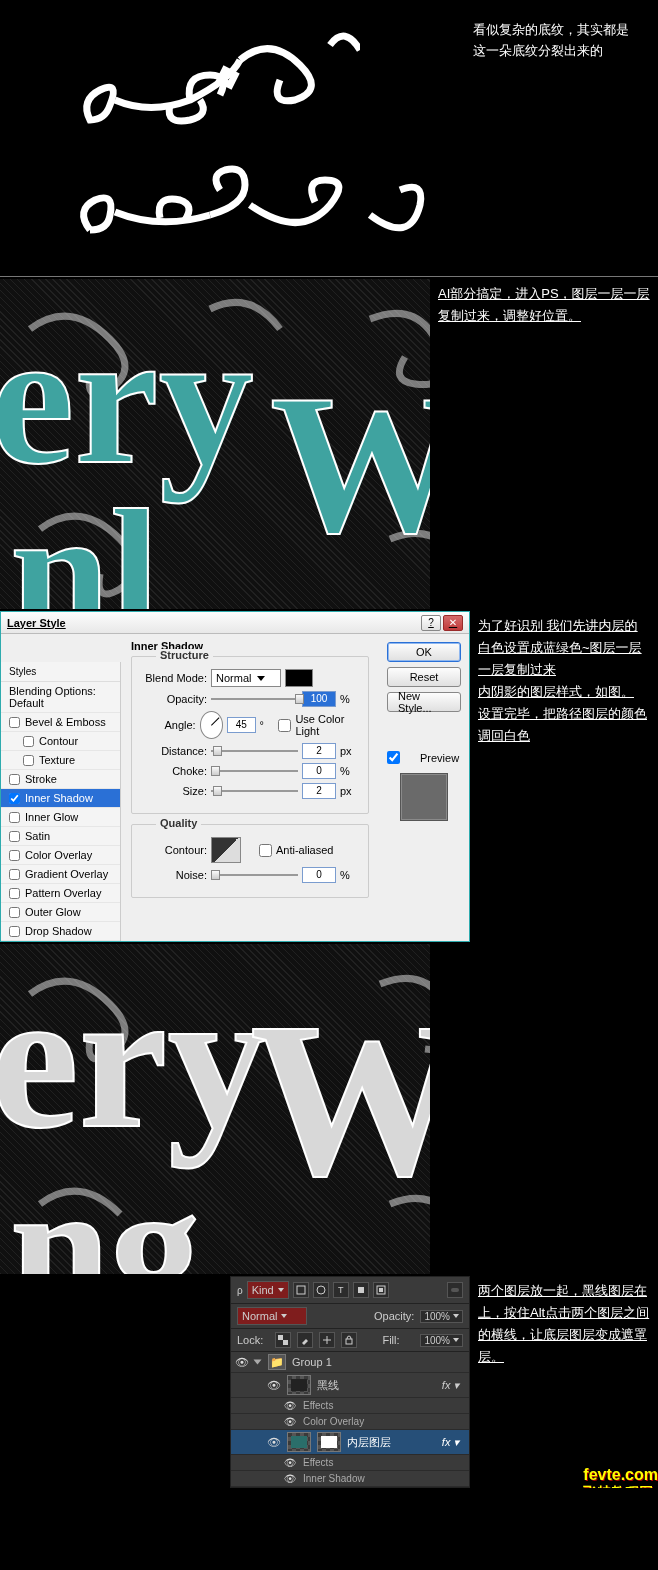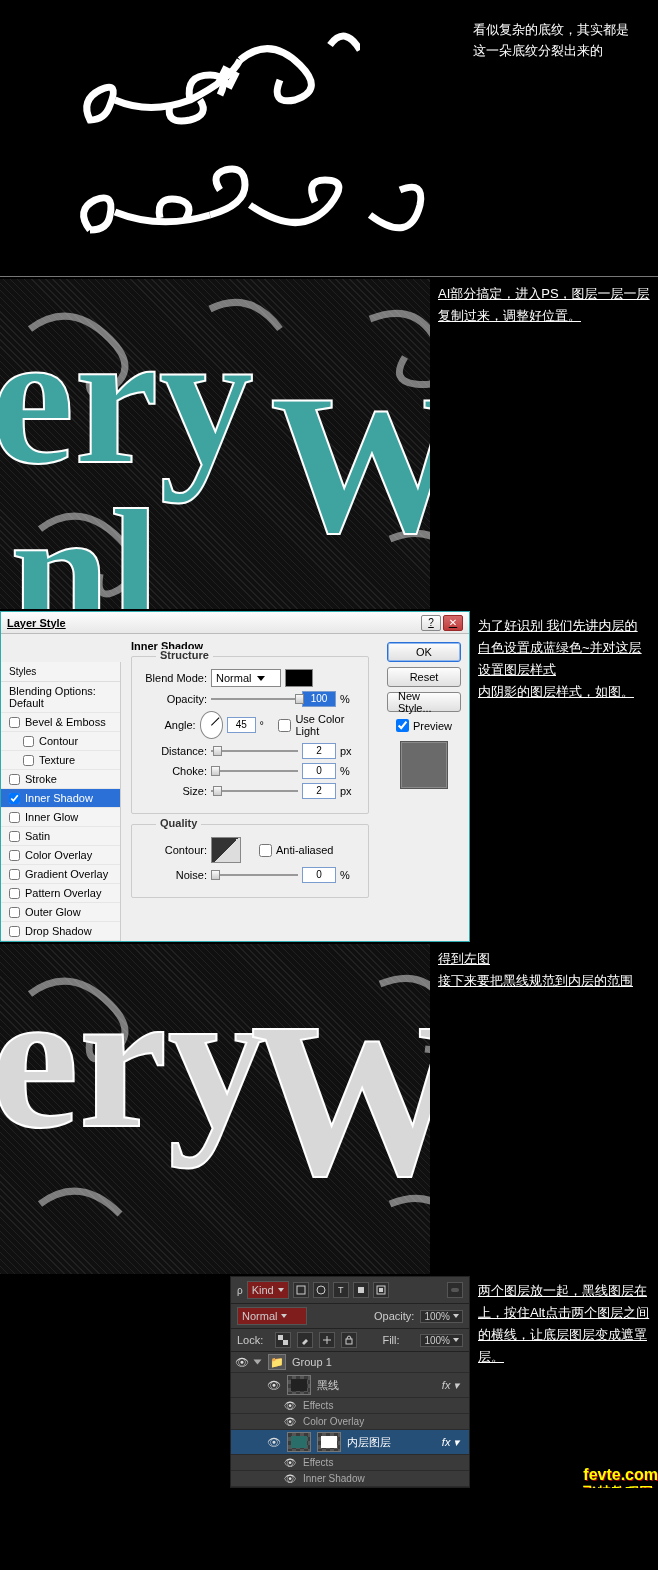--- a/index.html
+++ b/index.html
@@ -64,23 +64,23 @@
 .select .arrow { width: 0; height: 0; border-left: 4px solid transparent; border-right: 4px solid transparent; border-top: 5px solid #000; margin-left: 6px; }
 .color-swatch { width: 28px; height: 18px; background: #000; border: 1px solid #888; }
 
 .angle-dial { width: 28px; height: 28px; border: 1px solid #888; border-radius: 50%; position: relative; background: #fff; }
 .angle-dial .needle { position: absolute; left: 50%; top: 50%; width: 11px; height: 1px; background: #000; transform-origin: 0 0; transform: rotate(-45deg); }
 
 .contour-swatch { width: 30px; height: 26px; border: 1px solid #888; background: linear-gradient(135deg,#333 0 50%, #ddd 50% 100%); }
 .ps-button { height: 20px; padding: 0 10px; border: 1px solid #888; border-radius: 3px; background: linear-gradient(#fdfdfd,#e0e0e0); cursor: pointer; font-size: 11px; display: inline-flex; align-items: center; justify-content: center; }
 .btn-row { display: flex; gap: 12px; margin-top: 4px; }
 
-.dlg-right { width: 90px; padding: 8px 8px; display: flex; flex-direction: column; gap: 5px; align-items: center; }
+.dlg-right { width: 90px; padding: 8px 8px; display: flex; flex-direction: column; gap: 5px; align-items: flex-start; }
 .dlg-right .ps-button { width: 100%; }
-.preview-chk { display: flex; align-items: center; gap: 4px; font-size: 11px; padding-top: 2px; justify-content: center; }
+.preview-chk { display: flex; align-items: center; gap: 20px; font-size: 11px; padding-top: 2px; justify-content: center; margin-top: 32px; }
 .preview-swatch { width: 48px; height: 48px; background: #6a6a6a; border: 1px solid #555; margin: 4px auto; box-shadow: inset 0 0 0 1px #8a8a8a; }
 
 
 .layers-panel { width: 240px; background: #3a3a3a; color: #ccc; font-size: 11px; border: 1px solid #222; }
 .lp-top { display: flex; align-items: center; padding: 4px 6px; gap: 4px; border-bottom: 1px solid #222; }
 .lp-dd { background: #7f1d1d; border: 1px solid #555; height: 18px; display: inline-flex; align-items: center; padding: 0 4px; }
 .lp-dd .arrow { width: 0; height: 0; border-left: 3px solid transparent; border-right: 3px solid transparent; border-top: 4px solid #ccc; margin-left: 4px; }
 .lp-iconbtn { width: 16px; height: 16px; border: 1px solid #555; background: #2c2c2c; display: inline-flex; align-items: center; justify-content: center; font-size: 9px; }
 .lp-iconbtn svg { width: 10px; height: 10px; }
 .lp-row { display: flex; align-items: center; padding: 3px 6px; gap: 6px; border-bottom: 1px solid #222; }
@@ -323,40 +323,38 @@
           <label class="preview-chk">
             <input type="checkbox" checked="" style="">
             <span>Preview</span>
           </label>
           <div class="preview-swatch"></div>
         </div>
       </div>
     </div>
   </div>
   <div class="section-text">
-    <div>为了好识别 我们先讲内层的白色设置成蓝绿色~并对这层设置图层样式</div>
+    <div>为了好识别 我们先讲内层的白色设置成蓝绿色~图层一层一层复制过来</div>
     <div>内阴影的图层样式，如图。</div>
+    <div>设置完毕，把路径图层的颜色调回白色</div>
   </div>
 </div>
 
 <div class="section">
   <div class="typo-block short">
     <div class="hatch-fill"></div>
     <svg class="orn" style="position:absolute;left:0;top:0;width:470px;height:330px;opacity:.45" viewBox="0 0 470 330">
       <path d="M30 50 Q 70 20 110 60 Q 140 90 110 110 Q 85 125 90 95"></path>
       <path d="M380 40 Q 430 20 450 70 Q 465 110 425 105"></path>
       <path d="M40 260 Q 80 230 120 270"></path>
       <path d="M390 260 Q 440 240 460 290"></path>
     </svg>
     <div class="big-letter white" style="left:-10px; top:0px; font-size:200px; color:#d8d8d8; -webkit-text-stroke:2px #fff;">ery</div>
     <div class="big-letter white" style="left:250px; top:30px; font-size:220px; color:#d8d8d8; -webkit-text-stroke:2px #fff;">Was</div>
-  </div>
-  <div class="section-text">
-    <div>得到左图</div>
-    <div>接下来要把黑线规范到内层的范围</div>
+    <div class="big-letter white" style="left:10px; top:200px; font-size:180px; color:#d8d8d8; -webkit-text-stroke:2px #fff;">ng</div>
   </div>
 </div>
 
 <div class="section watermark">
   <div style="flex:0 0 470px; display:flex; justify-content:flex-end;">
     <div class="layers-panel">
       <div class="lp-top">
         <span style="font-size:10px">ρ</span>
         <span class="lp-dd">
             <span>Kind</span>

